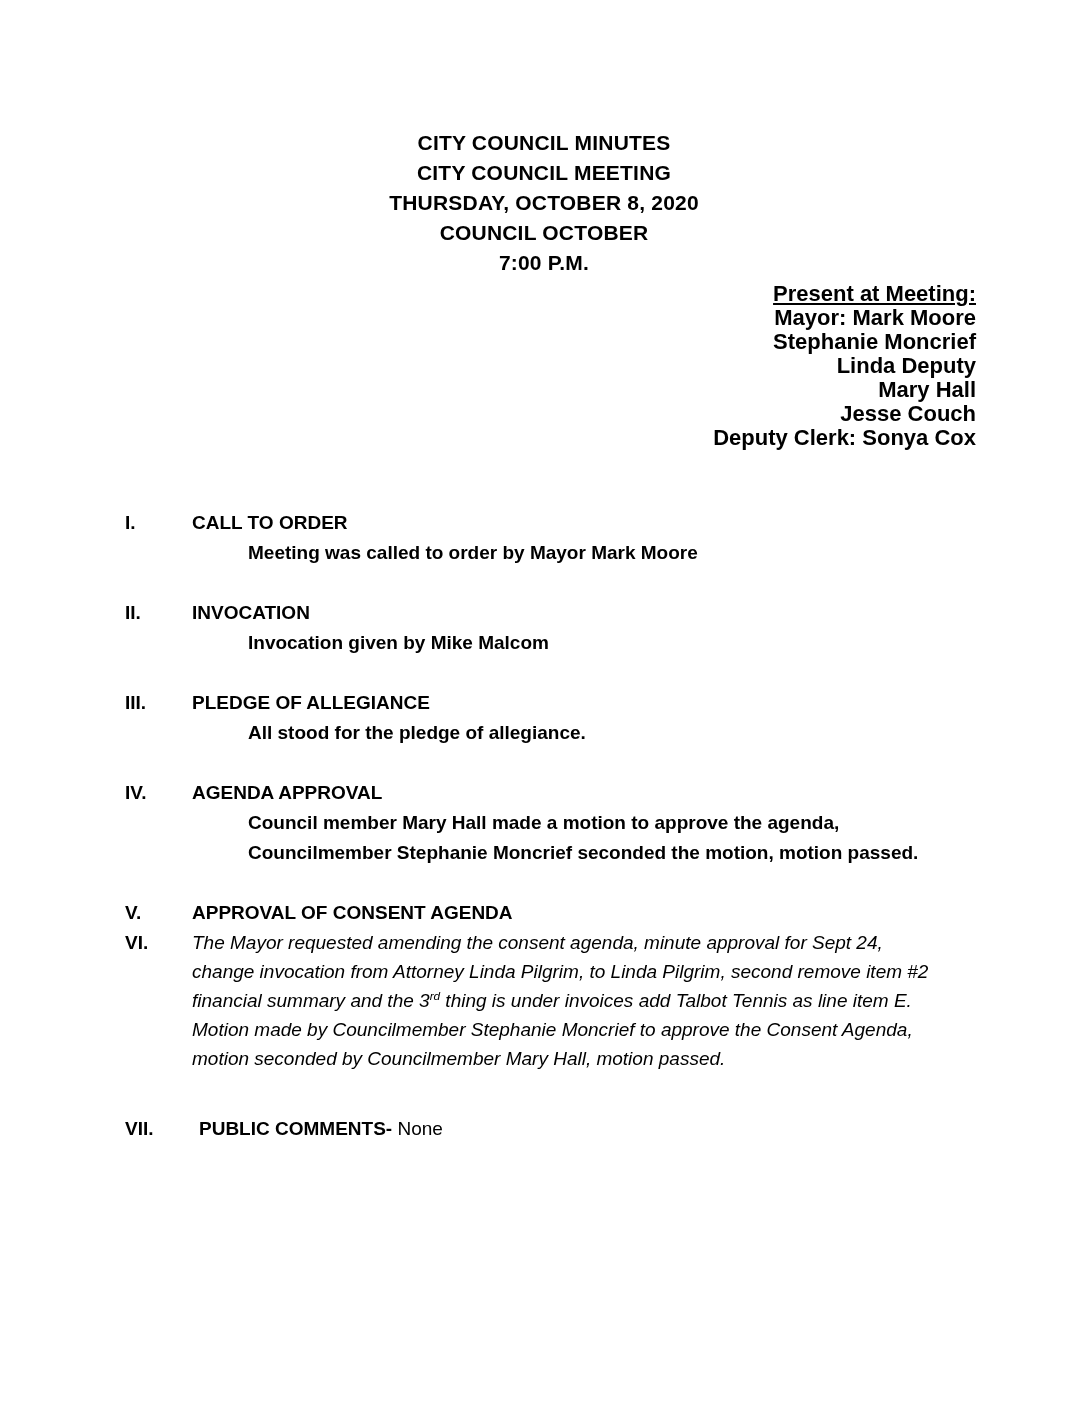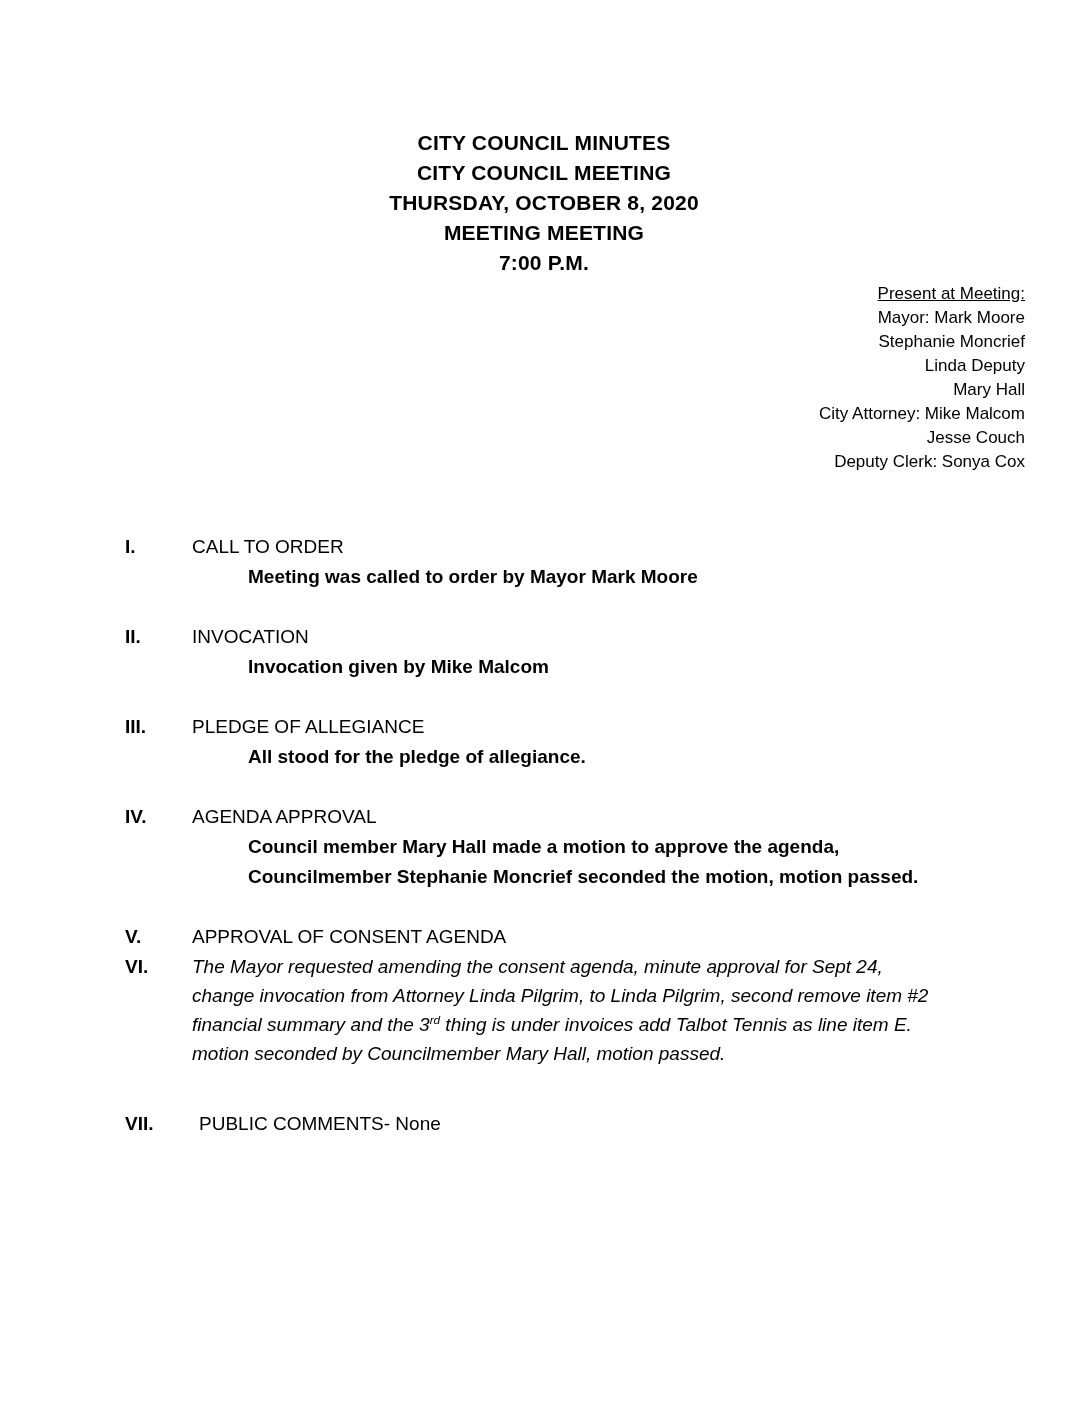--- a/index.html
+++ b/index.html
@@ -23,24 +23,24 @@
     width: 100%;
     text-align: center;
     font-weight: bold;
     font-size: 21px;
     line-height: 30px;
     letter-spacing: 0.2px;
   }
   
   .present-block {
     margin-top: 4px;
-    margin-right: 63px;
+    margin-right: 112px;
     text-align: right;
-    font-weight: normal;
-    font-size: 17px;
+    font-weight: bold;
+    font-size: 22px;
     line-height: 24px;
   }
   .present-heading {
     text-decoration: underline;
   }
   
   .sections {
     margin-top: 58px;
     margin-left: 125px;
     margin-right: 40px;
@@ -57,21 +57,21 @@
     margin-bottom: 0;
   }
   .numeral {
     flex: 0 0 67px;
     font-weight: bold;
   }
   .section-content {
     flex: 1 1 auto;
   }
   .section-heading {
-    font-weight: normal;
+    font-weight: bold;
   }
   .body-line {
     padding-left: 56px;
     font-weight: bold;
   }
   .para {
     line-height: 29px;
     font-style: italic;
   }
   .para .line {
@@ -97,31 +97,30 @@
 </style>
 </head>
 <body>
 
 <div class="page">
 
   <div class="title-block">
     <div>CITY COUNCIL MINUTES</div>
     <div>CITY COUNCIL MEETING</div>
     <div>THURSDAY, OCTOBER 8, 2020</div>
-    <div>MEETING MEETING</div>
+    <div>COUNCIL OCTOBER</div>
     <div>7:00 P.M.</div>
   </div>
 
   <div class="present-block">
     <div class="present-heading">Present at Meeting:</div>
     <div>Mayor: Mark Moore</div>
     <div>Stephanie Moncrief</div>
     <div>Linda Deputy</div>
     <div>Mary Hall</div>
-    <div>City Attorney: Mike Malcom</div>
     <div>Jesse Couch</div>
     <div>Deputy Clerk: Sonya Cox</div>
   </div>
 
   <div class="sections">
 
     <div class="section-row">
       <div class="numeral">I.</div>
       <div class="section-content">
         <div class="section-heading">CALL TO ORDER</div>
@@ -160,20 +159,21 @@
         <div class="section-heading">APPROVAL OF CONSENT AGENDA</div>
       </div>
     </div>
 
     <div class="section-row no-gap">
       <div class="numeral">VI.</div>
       <div class="section-content para">
         <div class="line">The Mayor requested amending the consent agenda, minute approval for Sept 24,</div>
         <div class="line">change invocation from Attorney Linda Pilgrim, to Linda Pilgrim, second remove item #2</div>
         <div class="line"><span>financial summary and the 3</span><sup class="ordinal">rd</sup><span> thing is under invoices add Talbot Tennis as line item E.</span></div>
+        <div class="line">Motion made by Councilmember Stephanie Moncrief to approve the Consent Agenda,</div>
         <div class="line">motion seconded by Councilmember Mary Hall, motion passed.</div>
       </div>
     </div>
 
     <div class="section-row last">
       <div class="numeral">VII.</div>
       <div class="section-content heading-extra-indent">
         <span class="section-heading">PUBLIC COMMENTS-</span>
         <span class="inline-normal">None</span>
       </div>

